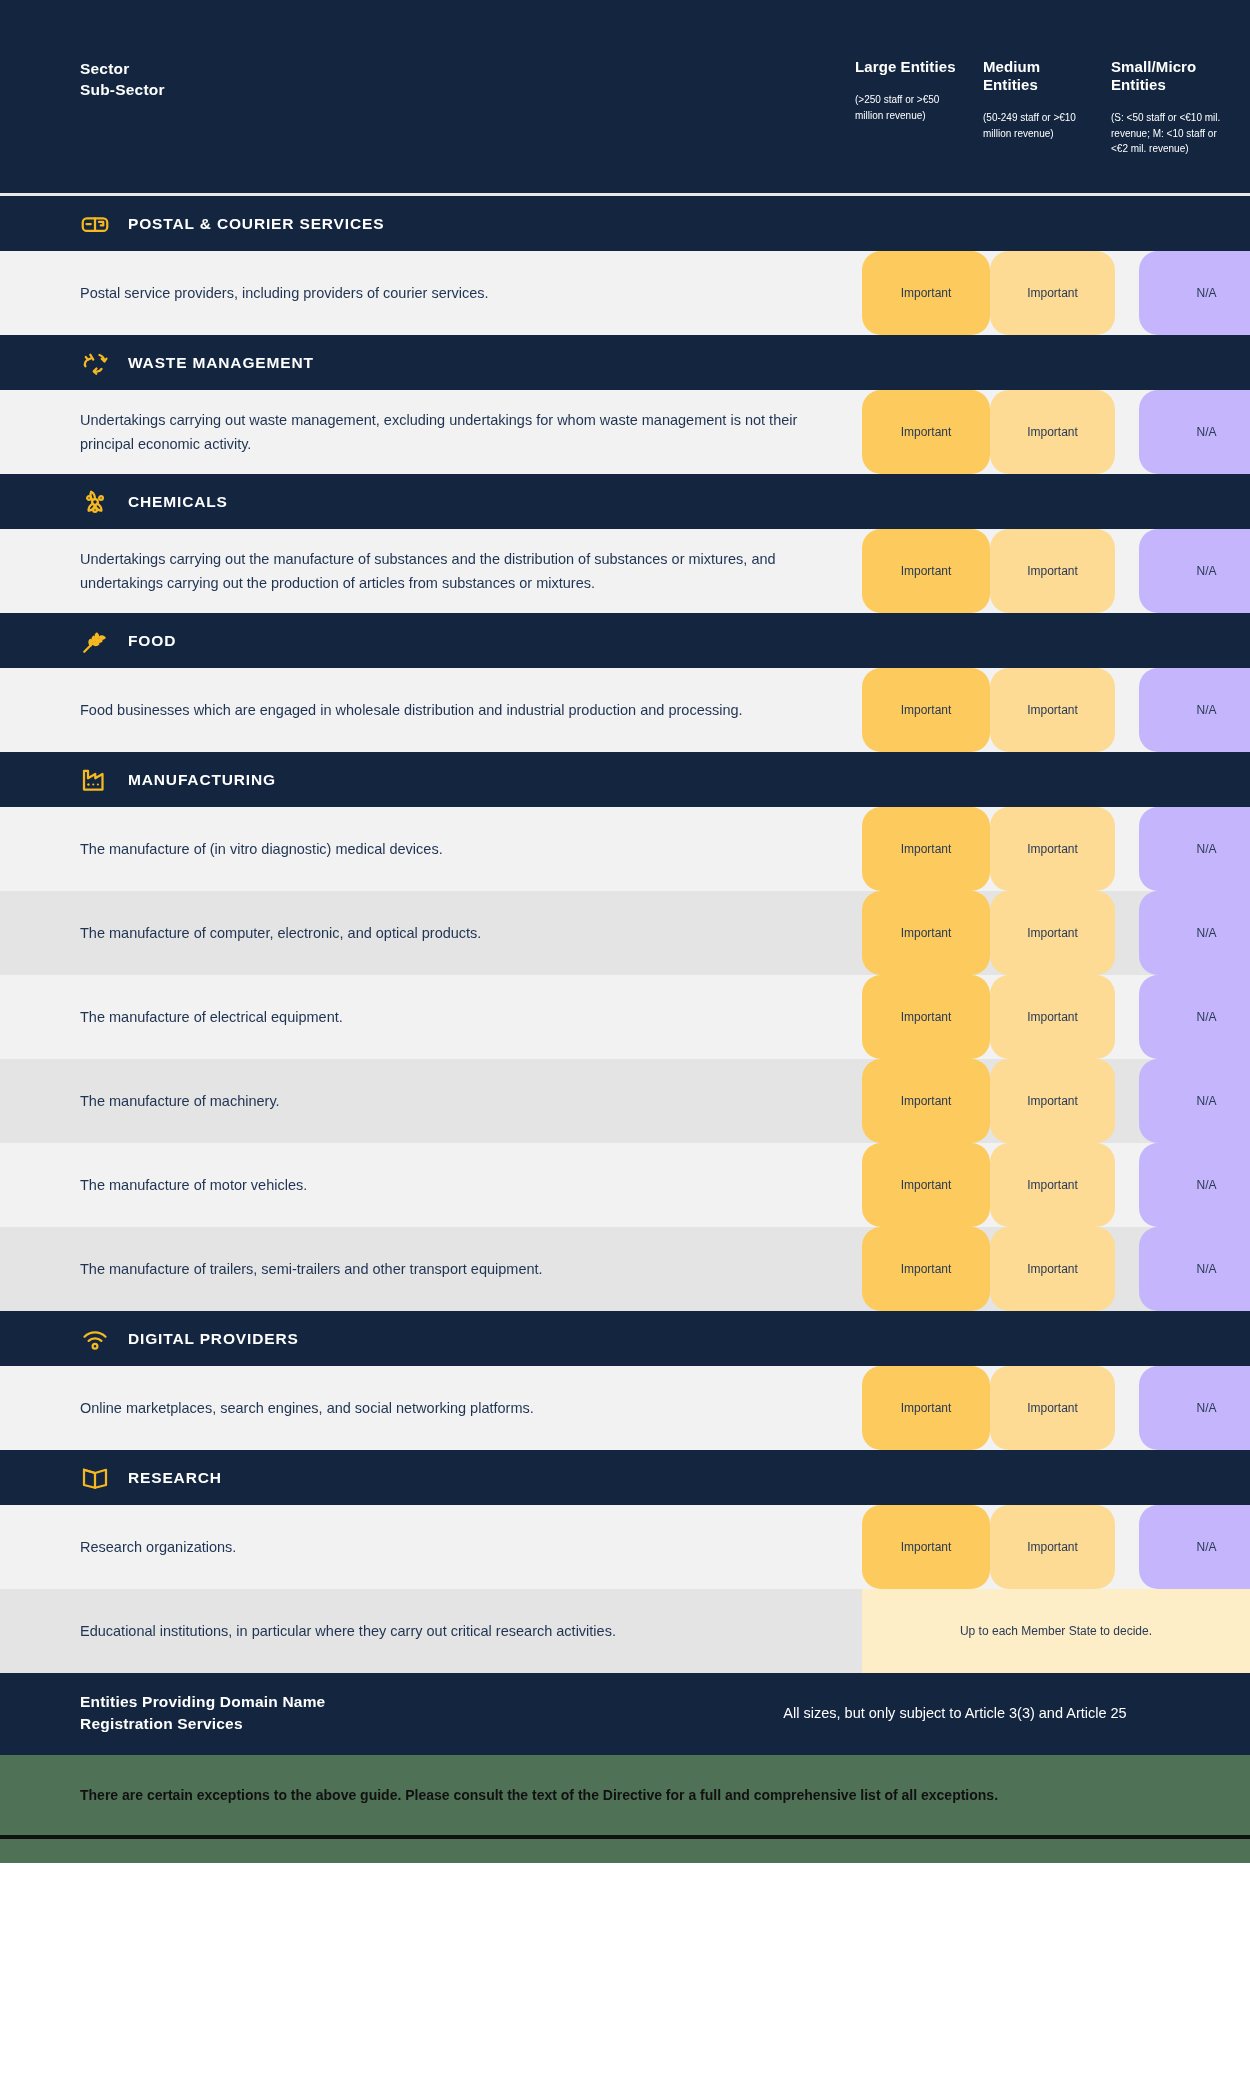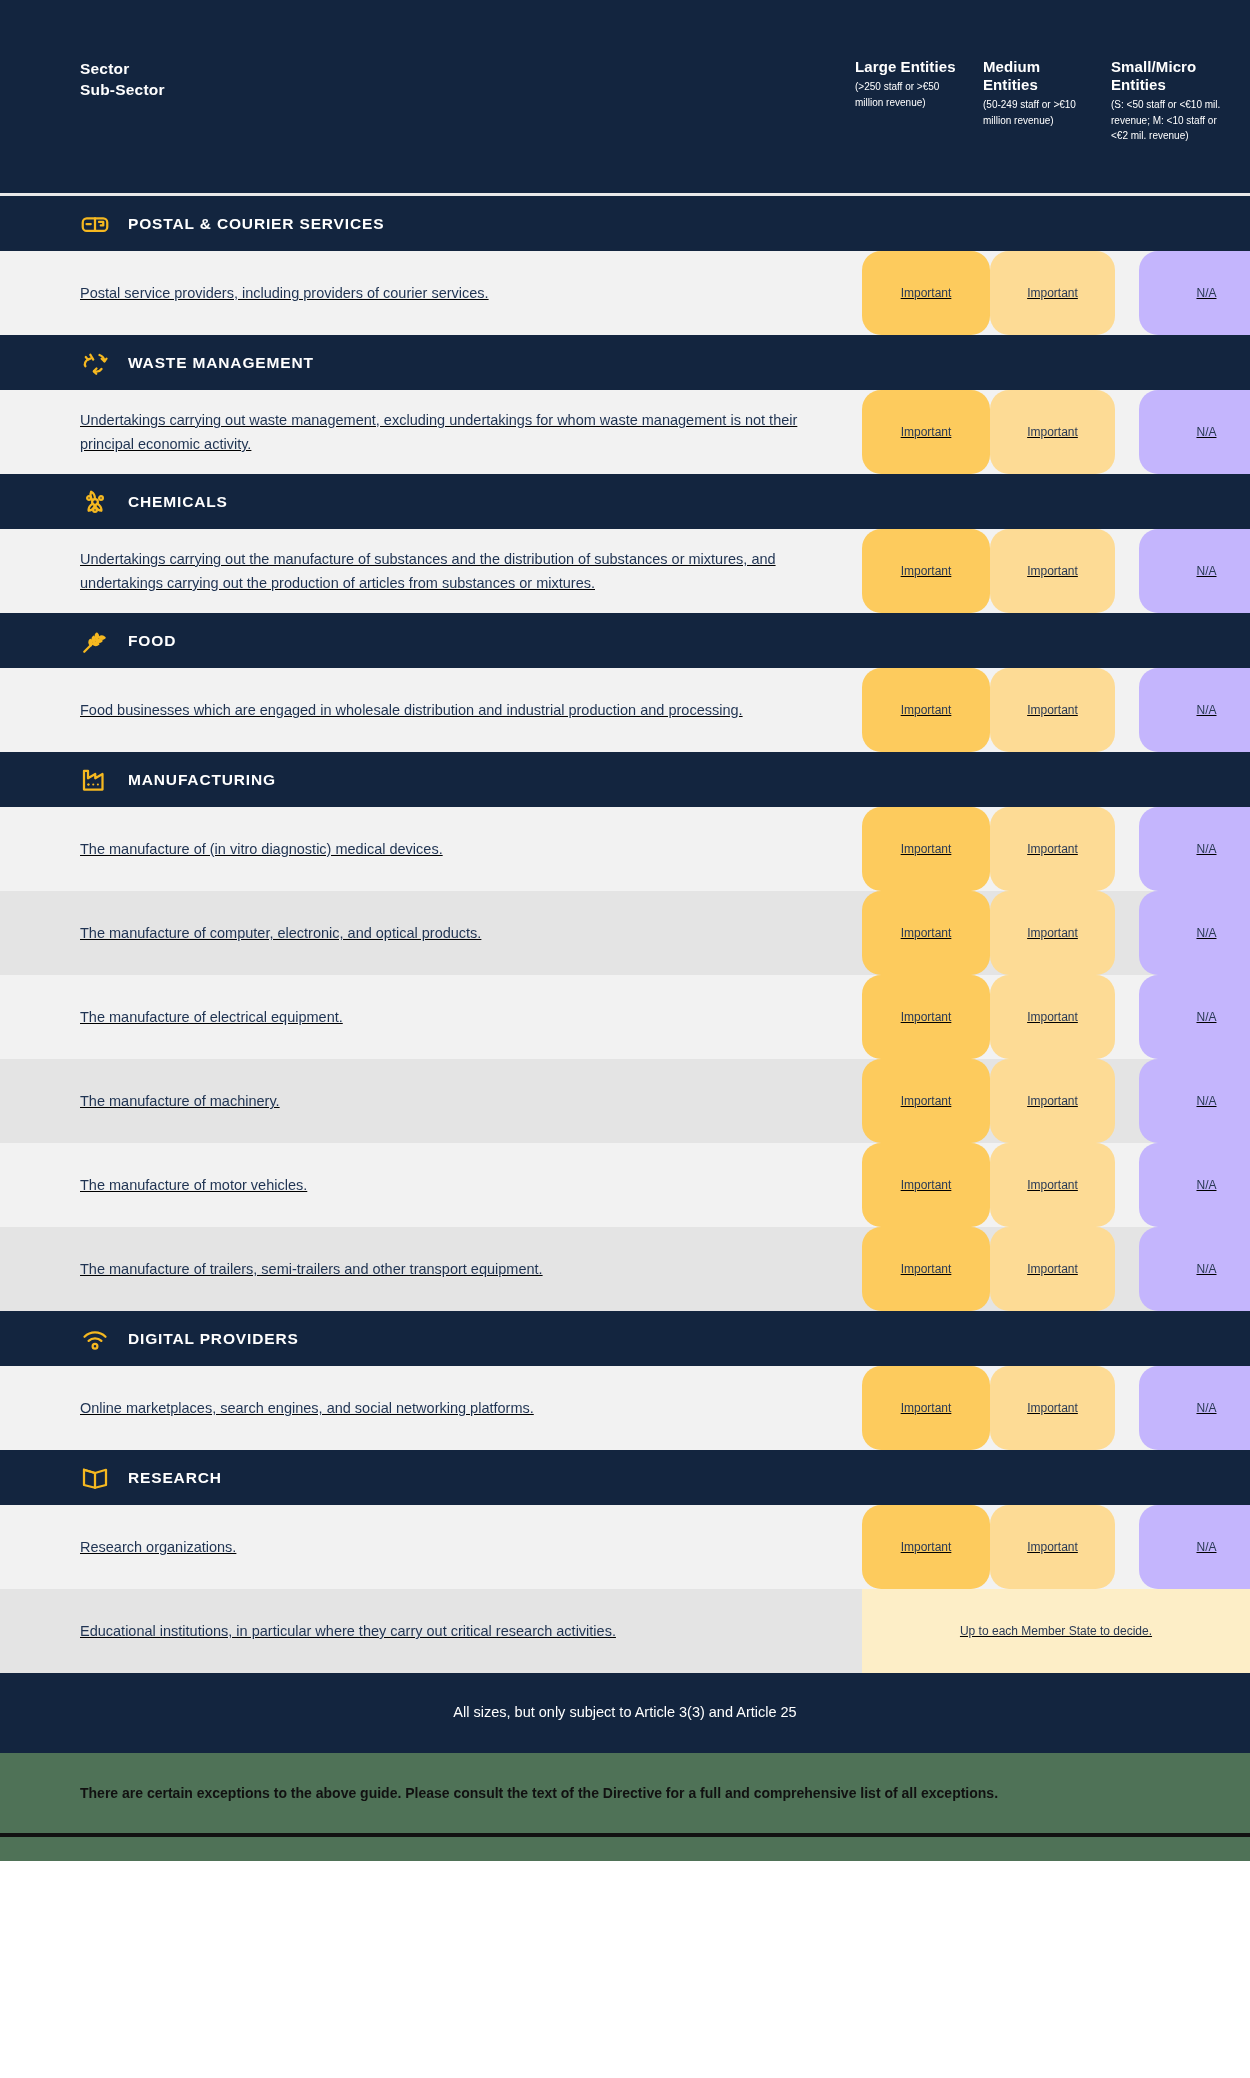--- a/index.html
+++ b/index.html
@@ -50,21 +50,21 @@
     font-size: 15px;
     font-weight: 700;
     line-height: 18px;
     letter-spacing: 0.1px;
   }
   .head-col-sub {
     color: #ffffff;
     font-size: 10px;
     font-weight: 400;
     line-height: 15.5px;
-    margin-top: 3px;
+    margin-top: 16px;
   }
 
   
   .section-row {
     background: #13253f;
     height: 55px;
     display: flex;
     align-items: center;
     padding-left: 80px;
     border-top: 1px solid #13253f;
@@ -86,21 +86,20 @@
     letter-spacing: 0.85px;
     text-transform: uppercase;
   }
 
   
   .data-row {
     display: flex;
     min-height: 84px;
     align-items: stretch;
     background: #f2f2f2;
-    text-decoration: underline;
   }
   .data-row.alt { background: #e4e4e4; }
 
   .cell-desc {
     width: 862px;
     flex: 0 0 862px;
     display: flex;
     align-items: center;
     padding: 14px 60px 14px 80px;
     color: #1f3352;
@@ -364,20 +363,24 @@
         <div class="cell-val medium">Important</div>
         <div class="cell-val small">N/A</div>
       </div>
       <div class="data-row alt">
         <div class="cell-desc">Educational institutions, in particular where they carry out critical research activities.</div>
         <div class="cell-val-merged">Up to each Member State to decide.</div>
       </div>
     </div>
 
   <div class="domain-row">
+    <div class="domain-label">
+      <span>Entities Providing Domain Name</span>
+      <span>Registration Services</span>
+    </div>
     <div class="domain-note">All sizes, but only subject to Article 3(3) and Article 25</div>
   </div>
 
   <div class="note-band">
     <div class="note-text">There are certain exceptions to the above guide. Please consult the text of the Directive for a full and comprehensive list of all exceptions.</div>
   </div>
   <div class="note-tail"></div>
 
 </div>
 

